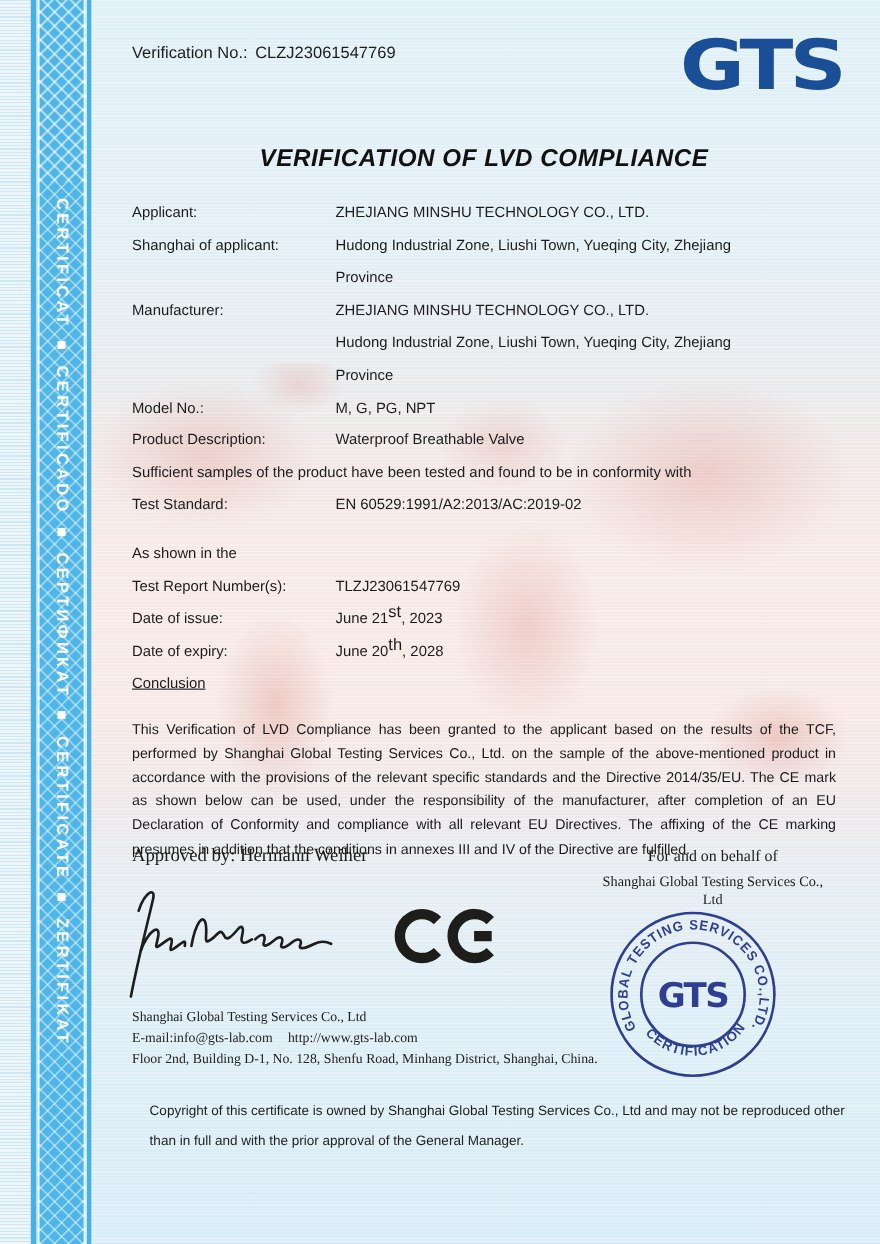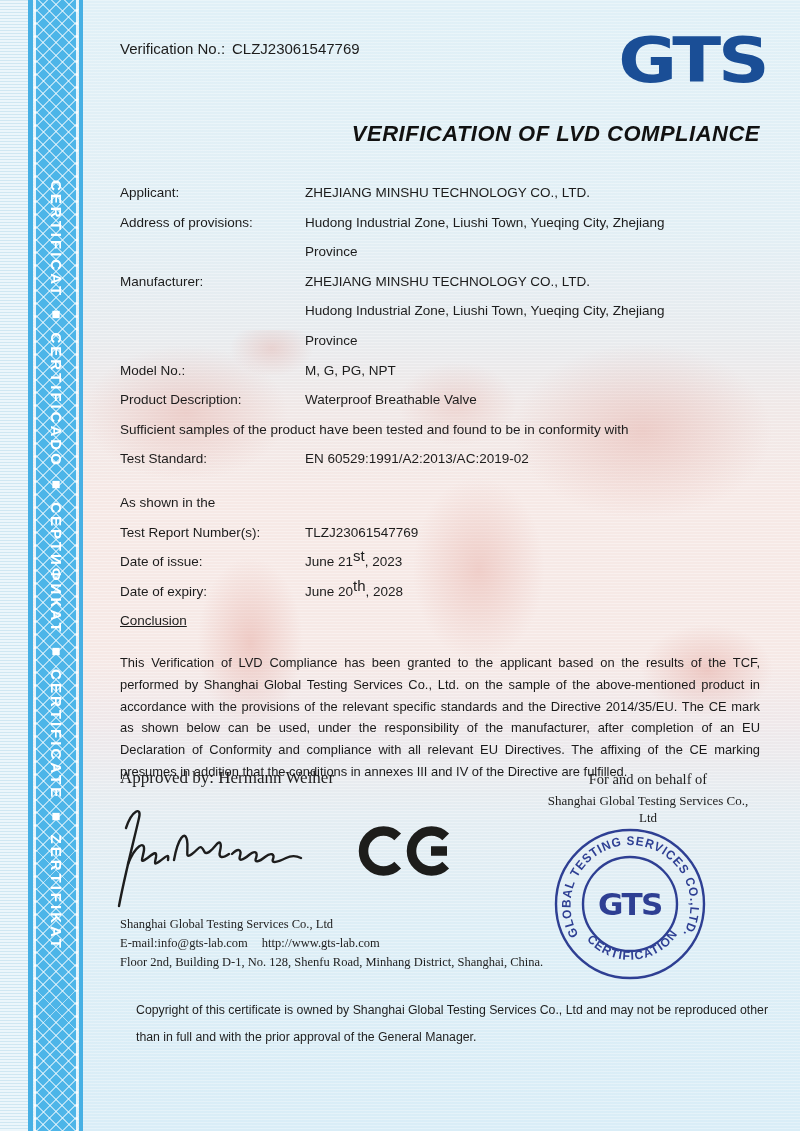--- a/index.html
+++ b/index.html
@@ -56,22 +56,22 @@
   
   .verif-row { position:absolute; left:120px; top:40px; font-size:15px; }
   .verif-label { display:inline-block; width:112px; }
   .gts-logo {
     position:absolute; right:34px; top:24px;
     font-size:64px; font-weight:bold; letter-spacing:-3px;
     color:#1a4e96; transform:scaleX(1.12) scaleY(0.98); transform-origin:right top;
     font-family:"DejaVu Sans","Liberation Sans",sans-serif;
   }
   .title {
-    position:absolute; left:120px; width:640px; top:121px;
-    text-align:right; font-size:22px; font-weight:bold; font-style:italic;
+    position:absolute; left:120px; width:640px; top:131px;
+    text-align:center; font-size:22px; font-weight:bold; font-style:italic;
     letter-spacing:.5px; color:#111;
   }
 
   
   .body-rows { position:absolute; left:120px; top:178px; width:644px; font-size:13.5px; }
   .field-row { display:flex; }
   .field-label { width:185px; flex:none; line-height:29.6px; }
   .field-value { flex:1; }
   .vline { line-height:29.6px; }
   .note-line { line-height:29.6px; }
@@ -137,21 +137,21 @@
   <div class="title">VERIFICATION OF LVD COMPLIANCE</div>
 
   <div class="body-rows" id="body-rows">
       <div class="field-row">
         <div class="field-label">Applicant:</div>
         <div class="field-value">
           <div class="vline">ZHEJIANG MINSHU TECHNOLOGY CO., LTD.</div>
         </div>
       </div>
       <div class="field-row">
-        <div class="field-label">Address of provisions:</div>
+        <div class="field-label">Shanghai of applicant:</div>
         <div class="field-value">
           <div class="vline">Hudong Industrial Zone, Liushi Town, Yueqing City, Zhejiang</div>
           <div class="vline">Province</div>
         </div>
       </div>
       <div class="field-row">
         <div class="field-label">Manufacturer:</div>
         <div class="field-value">
           <div class="vline">ZHEJIANG MINSHU TECHNOLOGY CO., LTD.</div>
           <div class="vline">Hudong Industrial Zone, Liushi Town, Yueqing City, Zhejiang</div>

